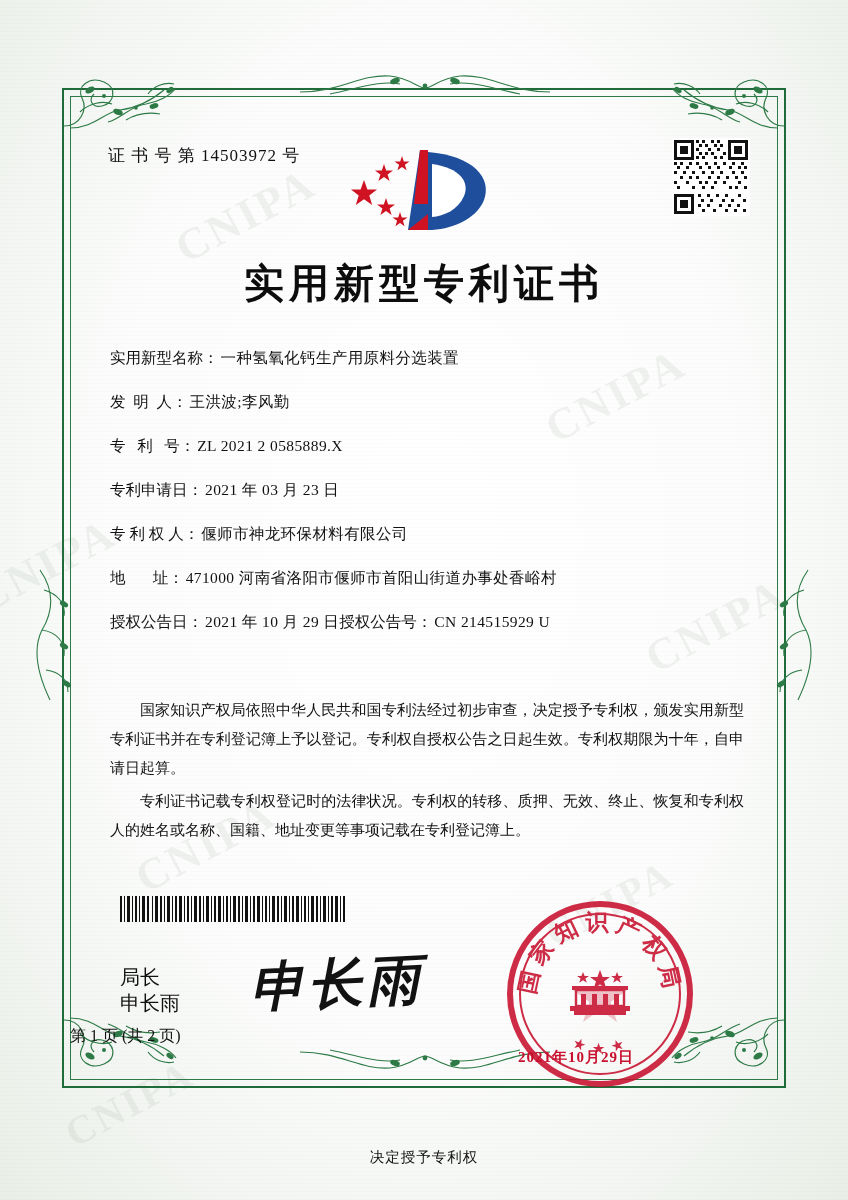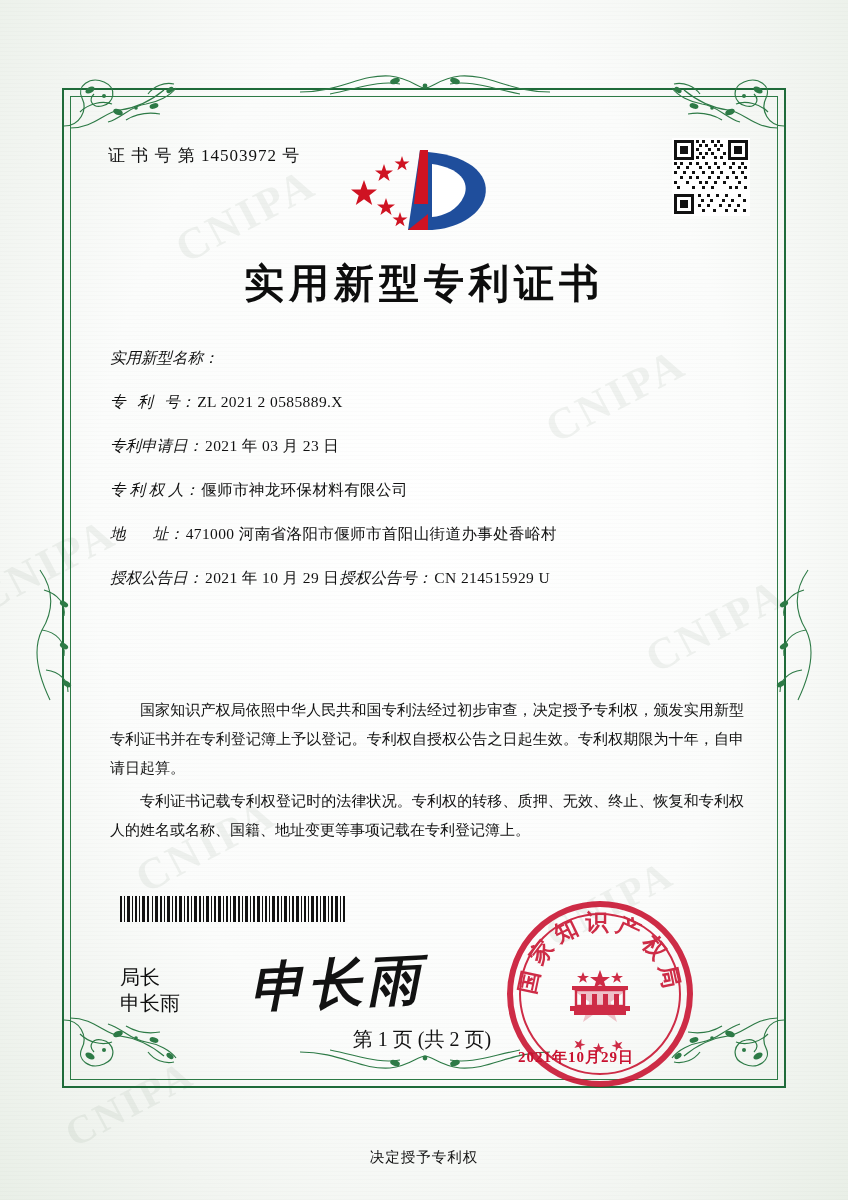--- a/index.html
+++ b/index.html
@@ -168,21 +168,20 @@
   .field-row {
     display: flex;
     align-items: baseline;
     margin-bottom: 23px;
     font-size: 15.5px;
     color: #111;
   }
   .field-label {
     white-space: pre;
     flex: 0 0 auto;
-    font-style: italic;
   }
   .field-value {
     margin-left: 2px;
     letter-spacing: 0.4px;
   }
   .field-row.two-col .field-second {
     display: flex;
     align-items: baseline;
   }
 
@@ -247,22 +246,22 @@
     color: #c8102e;
     letter-spacing: 1px;
     font-weight: bold;
   }
 
   .page-number {
     position: absolute;
     left: 0;
     right: 4px;
     top: 930px;
-    text-align: center;
-    font-size: 20px;
+    text-align: left;
+    font-size: 16px;
     color: #111;
   }
 
   .footer-note {
     position: absolute;
     left: 0;
     right: 0;
     top: 1148px;
     text-align: center;
     font-size: 14.5px;
@@ -561,20 +560,25 @@
           <polygon points="76,68 77.8,73.4 83.5,73.4 78.9,76.8 80.6,82.2 76,78.9 71.4,82.2 73.1,76.8 68.5,73.4 74.2,73.4"></polygon>
         </g>
       </svg>
     </div>
 
     <div class="main-title">实用新型专利证书</div>
 
     <div class="fields">
       <div class="field-row">
         <span class="field-label">实用新型名称：</span>
+        <span class="field-value">一种氢氧化钙生产用原料分选装置</span>
+      </div>
+      <div class="field-row">
+        <span class="field-label">发  明  人：</span>
+        <span class="field-value">王洪波;李风勤</span>
       </div>
       <div class="field-row">
         <span class="field-label">专   利   号：</span>
         <span class="field-value">ZL 2021 2 0585889.X</span>
       </div>
       <div class="field-row">
         <span class="field-label">专利申请日：</span>
         <span class="field-value">2021 年 03 月 23 日</span>
       </div>
       <div class="field-row">

